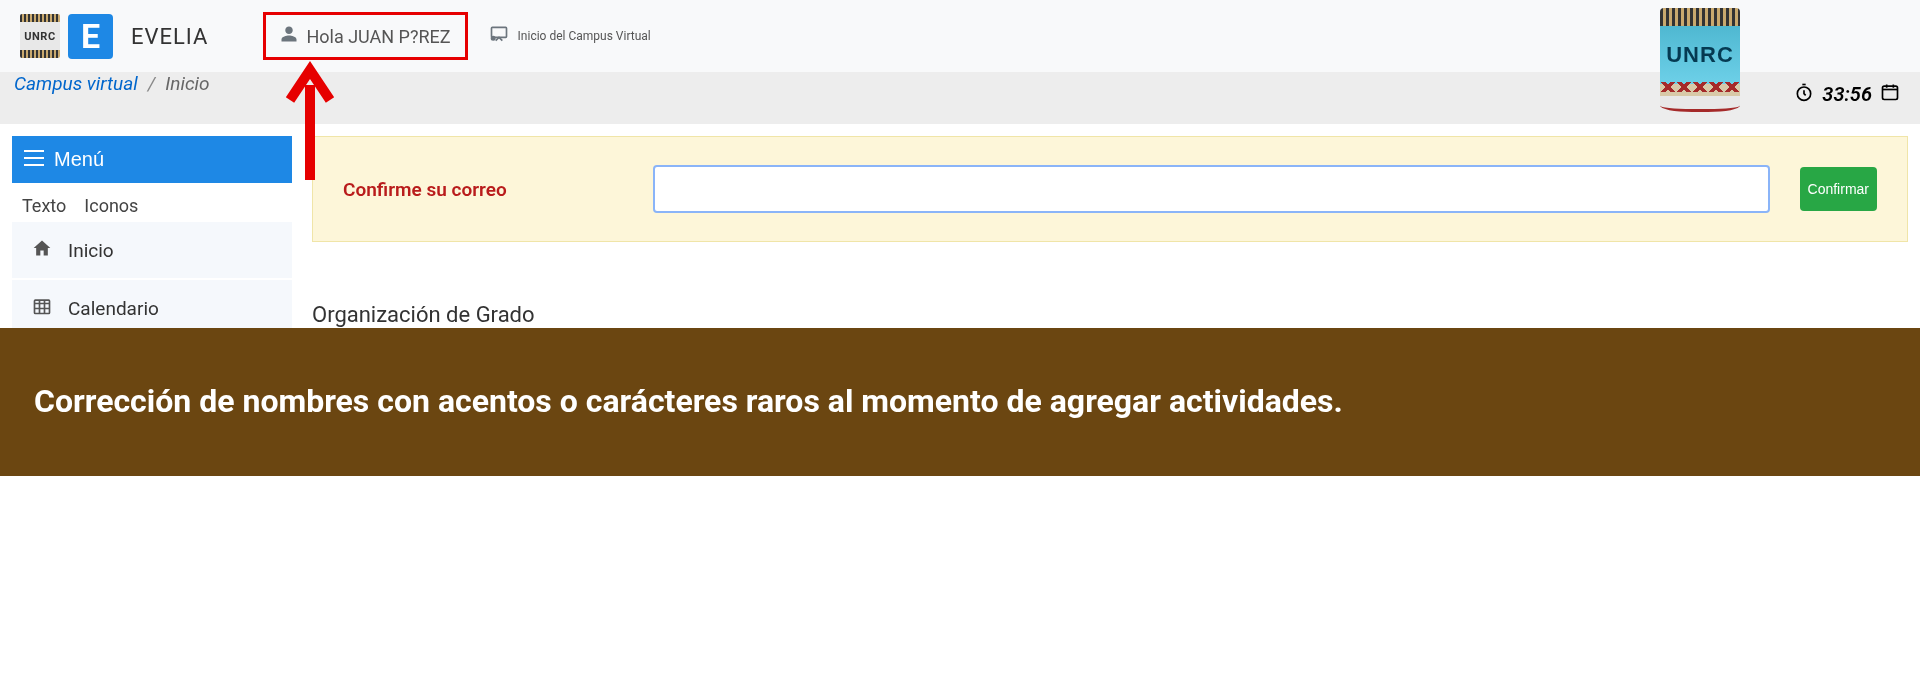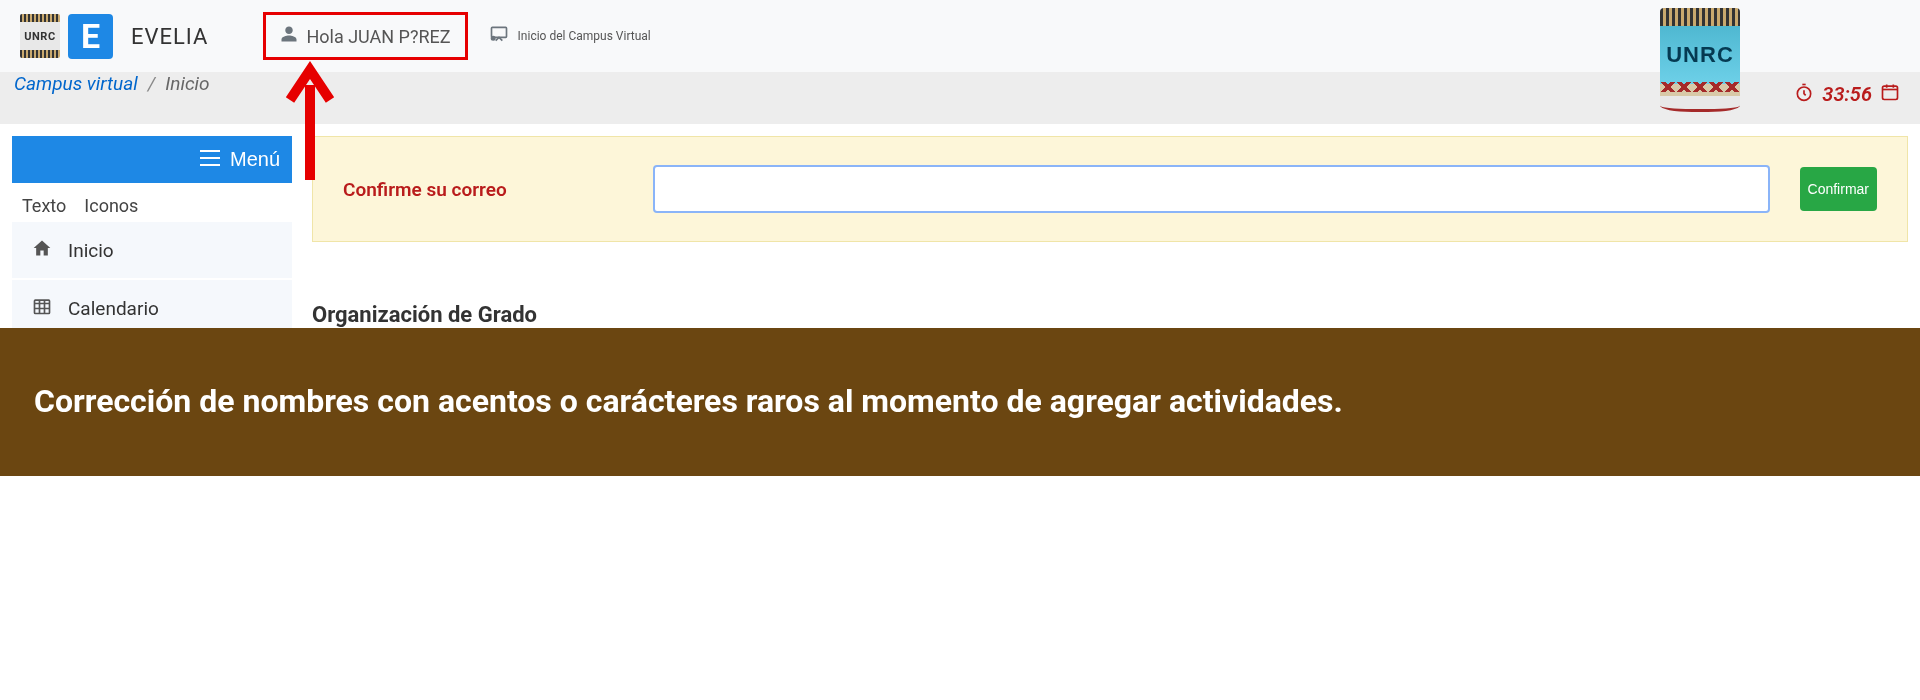--- a/index.html
+++ b/index.html
@@ -160,21 +160,21 @@
       border-bottom: 3px solid #a52a2a;
     }
 
     .timer-display {
       position: absolute;
       right: 20px;
       top: 82px;
       display: flex;
       align-items: center;
       gap: 8px;
-      color: #b91c1c;
+      color: #000000;
       font-size: 20px;
       font-weight: 600;
       font-style: italic;
     }
     .stopwatch-icon, .calendar-icon2 {
       font-style: normal;
       font-size: 18px;
     }
 
     
@@ -224,21 +224,21 @@
       display: flex;
       flex-direction: column;
     }
     .menu-button {
       background: #1e88e5;
       color: #fff;
       padding: 12px;
       font-size: 20px;
       display: flex;
       align-items: center;
-      justify-content: flex-end;
+      justify-content: flex-start;
       gap: 10px;
       cursor: pointer;
       border: none;
       width: 100%;
     }
     .menu-icon {
       display: inline-block;
     }
     .sidebar-tabs {
       display: flex;
@@ -302,21 +302,21 @@
       border: none;
       padding: 14px 8px;
       font-size: 14px;
       border-radius: 4px;
       cursor: pointer;
     }
 
     .section-heading {
       font-size: 22px;
       color: #333;
-      font-weight: 700;
+      font-weight: 400;
       border-bottom: 2px solid #888;
       padding-bottom: 8px;
       margin-top: 30px;
     }
 
     
     .caption-bar {
       position: absolute;
       left: 0;
       right: 0;

